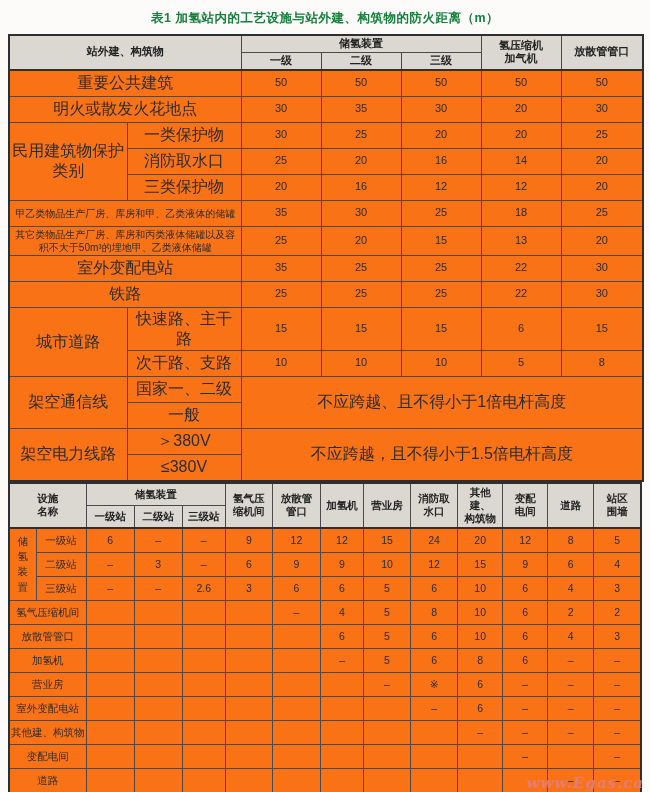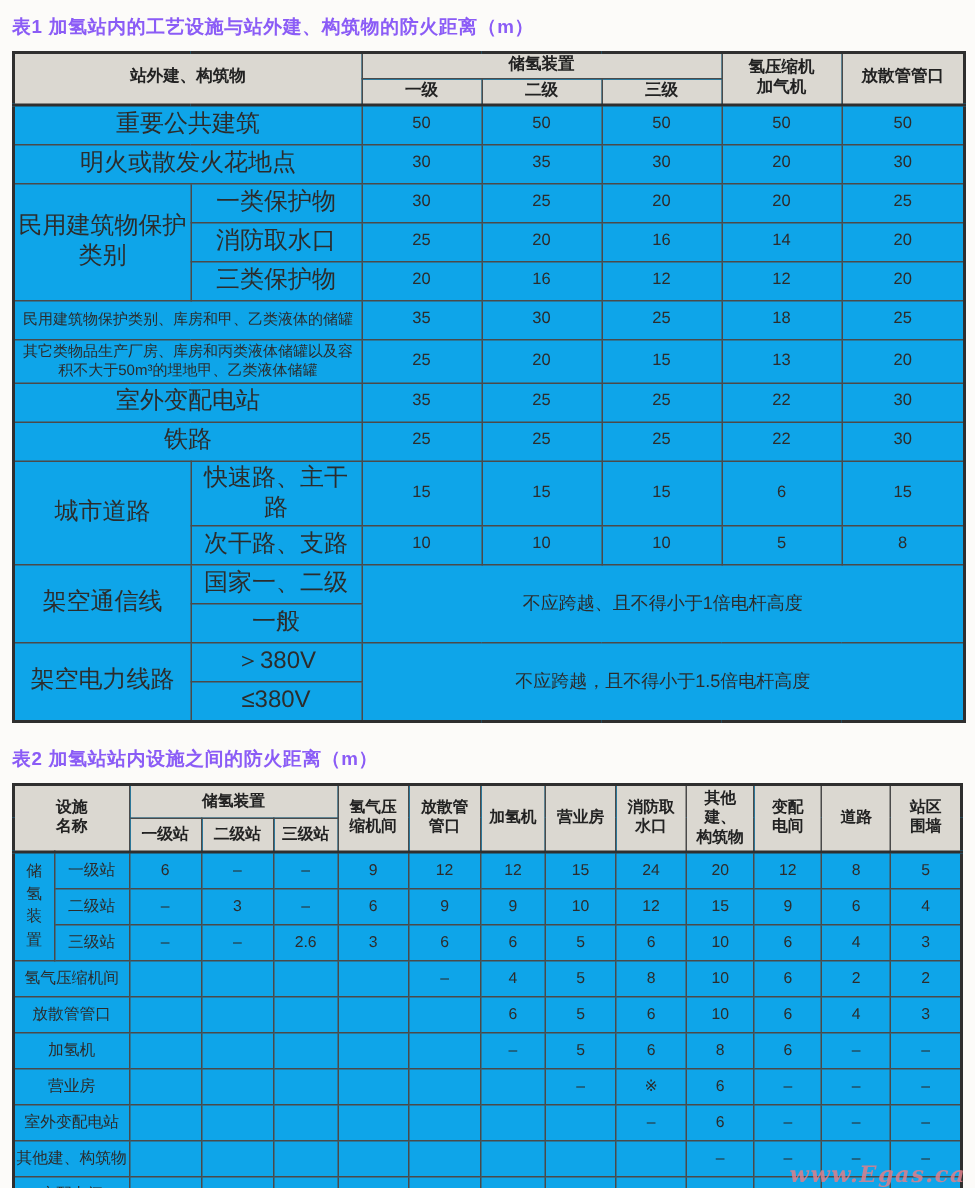--- a/index.html
+++ b/index.html
@@ -5,27 +5,27 @@
   html,body{margin:0;padding:0;}
   body{
     width:650px;height:792px;position:relative;overflow:hidden;
     background:#fcfbf9;
     font-family:"Liberation Sans","DejaVu Sans",sans-serif;
     color:#2e2e2e;
     -webkit-font-smoothing:antialiased;
   }
   .doc{position:absolute;left:8px;top:6px;width:634px;}
   .tbl-title{
-    text-align:left;font-weight:bold;font-size:12.5px;color:#8b5cf6;
+    text-align:center;font-weight:bold;font-size:12.5px;color:#15803d;
     letter-spacing:.5px;margin:4px 0 7px 0;
   }
   .tbl-title.second{margin-top:16px;}
   table{
     border-collapse:collapse;table-layout:fixed;width:634px;
-    border:2px solid #2f2f2f;background:#0ea5e9;
+    border:2px solid #2f2f2f;background:#f97316;
   }
   th,td{
     border:1px solid #4a4a4a;
     text-align:center;vertical-align:middle;
     padding:1px 1px;
     font-size:11px;line-height:1.25;
     white-space:pre-line;
     overflow:hidden;
     font-weight:normal;
     color:#2c2c2c;
@@ -37,21 +37,21 @@
   thead{border-bottom:2px solid #2f2f2f;}
   #table1 tbody td{height:23px;}
   #table1 td.lbl{font-size:16px;}
   #table1 td.sm{font-size:10px;line-height:1.3;}
   #table2 th{font-size:10.5px;padding:2px 0;}
   #table2 tbody td{height:21px;font-size:10.5px;}
   td.vert{
     font-size:10.5px;line-height:1.45;letter-spacing:0;
     padding:0;
   }
-  td.note{font-size:12px;}
+  td.note{font-size:16px;}
   .watermark{
     position:absolute;right:6px;bottom:0px;
     font-family:"DejaVu Serif","Liberation Serif",serif;
     font-style:italic;font-weight:bold;
     font-size:15px;color:#e07f8a;opacity:.85;
     letter-spacing:1px;
     pointer-events:none;
   }
 </style>
 </head>
@@ -120,21 +120,21 @@
         </tr>
         <tr>
           <td class="lbl">三类保护物</td>
           <td>20</td>
           <td>16</td>
           <td>12</td>
           <td>12</td>
           <td>20</td>
         </tr>
         <tr>
-          <td colspan="2" class="sm">民用建筑物保护类别、库房和甲、乙类液体的储罐</td>
+          <td colspan="2" class="sm">甲乙类物品生产厂房、库房和甲、乙类液体的储罐</td>
           <td>35</td>
           <td>30</td>
           <td>25</td>
           <td>18</td>
           <td>25</td>
         </tr>
         <tr>
           <td colspan="2" class="sm">其它类物品生产厂房、库房和丙类液体储罐以及容积不大于50m³的埋地甲、乙类液体储罐</td>
           <td>25</td>
           <td>20</td>
@@ -187,21 +187,20 @@
           <td rowspan="2" class="lbl">架空电力线路</td>
           <td class="lbl">＞380V</td>
           <td colspan="5" rowspan="2" class="note">不应跨越，且不得小于1.5倍电杆高度</td>
         </tr>
         <tr>
           <td class="lbl">≤380V</td>
         </tr>
       </tbody>
   </table>
 
-  <div class="tbl-title second">表2  加氢站站内设施之间的防火距离（m）</div>
   <table id="table2">
     <colgroup>
         <col style="width: 27px;">
         <col style="width: 50px;">
         <col style="width: 48px;">
         <col style="width: 48px;">
         <col style="width: 43px;">
         <col style="width: 47px;">
         <col style="width: 48px;">
         <col style="width: 43px;">

